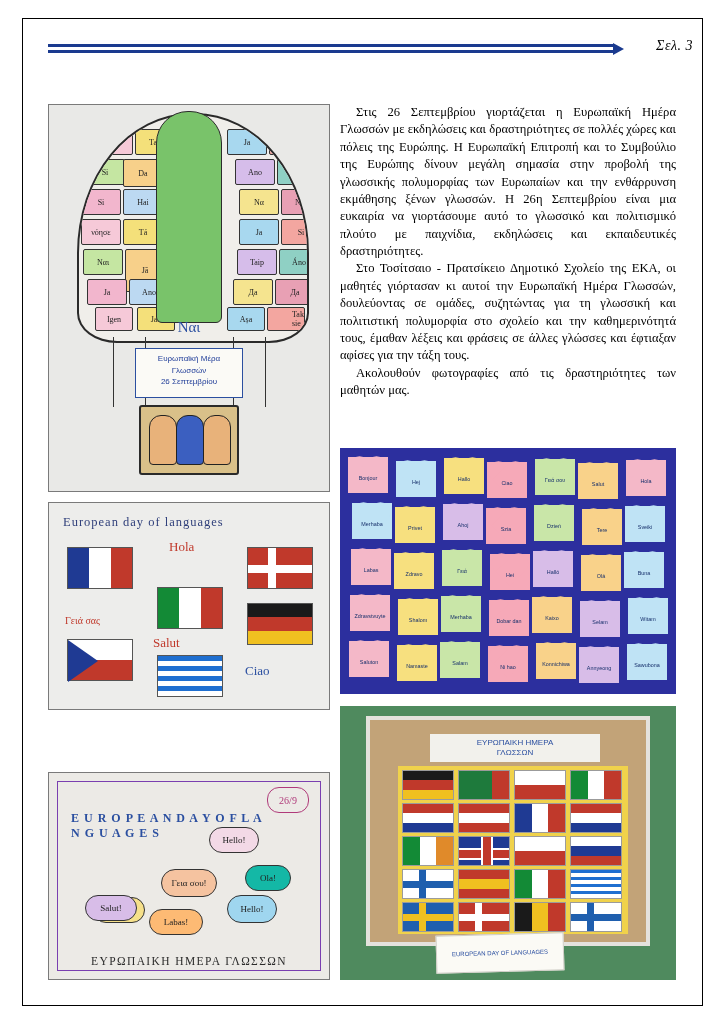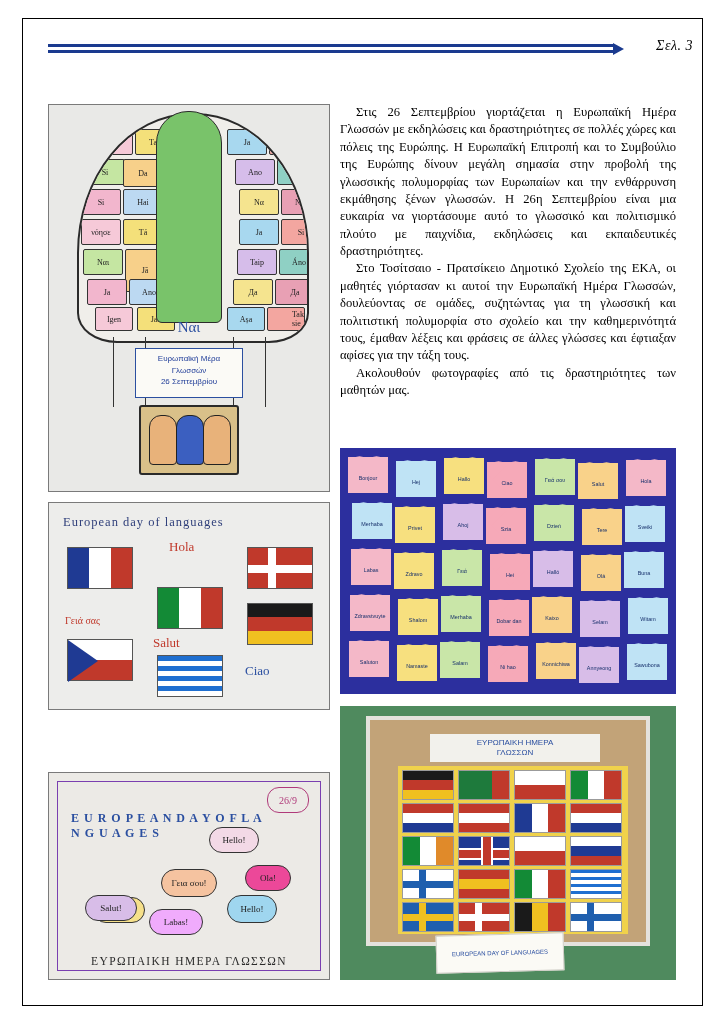--- a/index.html
+++ b/index.html
@@ -594,24 +594,24 @@
   </div>
 
   <div class="photo bordered" id="photo-bubbles">
     <div class="bub-frame"></div>
     <div class="bub-date">26/9</div>
     <div style="position:absolute; left:22px; top:38px; width:200px; font-size:12px; font-weight:bold; color:#2b4fa0; font-family:'Liberation Serif',serif; letter-spacing:1px;">E U R O P E A N   D A Y   O F   L A N G U A G E S</div>
 
     <div class="bub" style="left:160px; top:54px; width:48px; height:24px; background:#f3d9e6;">Hello!</div>
     <div class="bub" style="left:44px; top:76px; width:50px; height:24px; background:#f6e08a;margin-top:48px;">Hallo!</div>
     <div class="bub" style="left:112px; top:96px; width:54px; height:26px; background:#f5c3a0;">Γεια σου!</div>
-    <div class="bub" style="left:196px; top:92px; width:44px; height:24px; background:#ec4899;">Ola!</div>
+    <div class="bub" style="left:196px; top:92px; width:44px; height:24px; background:#14b8a6;">Ola!</div>
     <div class="bub" style="left:36px; top:122px; width:50px; height:24px; background:#d8bde8;">Salut!</div>
     <div class="bub" style="left:178px; top:122px; width:48px; height:26px; background:#9fd6ef;">Hello!</div>
-    <div class="bub" style="left:100px; top:136px; width:52px; height:24px; background:#f0abfc;">Labas!</div>
+    <div class="bub" style="left:100px; top:136px; width:52px; height:24px; background:#fdba74;">Labas!</div>
 
     <div class="bub-bottom">ΕΥΡΩΠΑΙΚΗ ΗΜΕΡΑ ΓΛΩΣΣΩΝ</div>
   </div>
 
   <div class="photo" id="photo-board">
     <div class="board-inner">
       <div class="board-title">
         <div>
           <div>ΕΥΡΩΠΑΙΚΗ ΗΜΕΡΑ</div>
           <div>ΓΛΩΣΣΩΝ</div>

